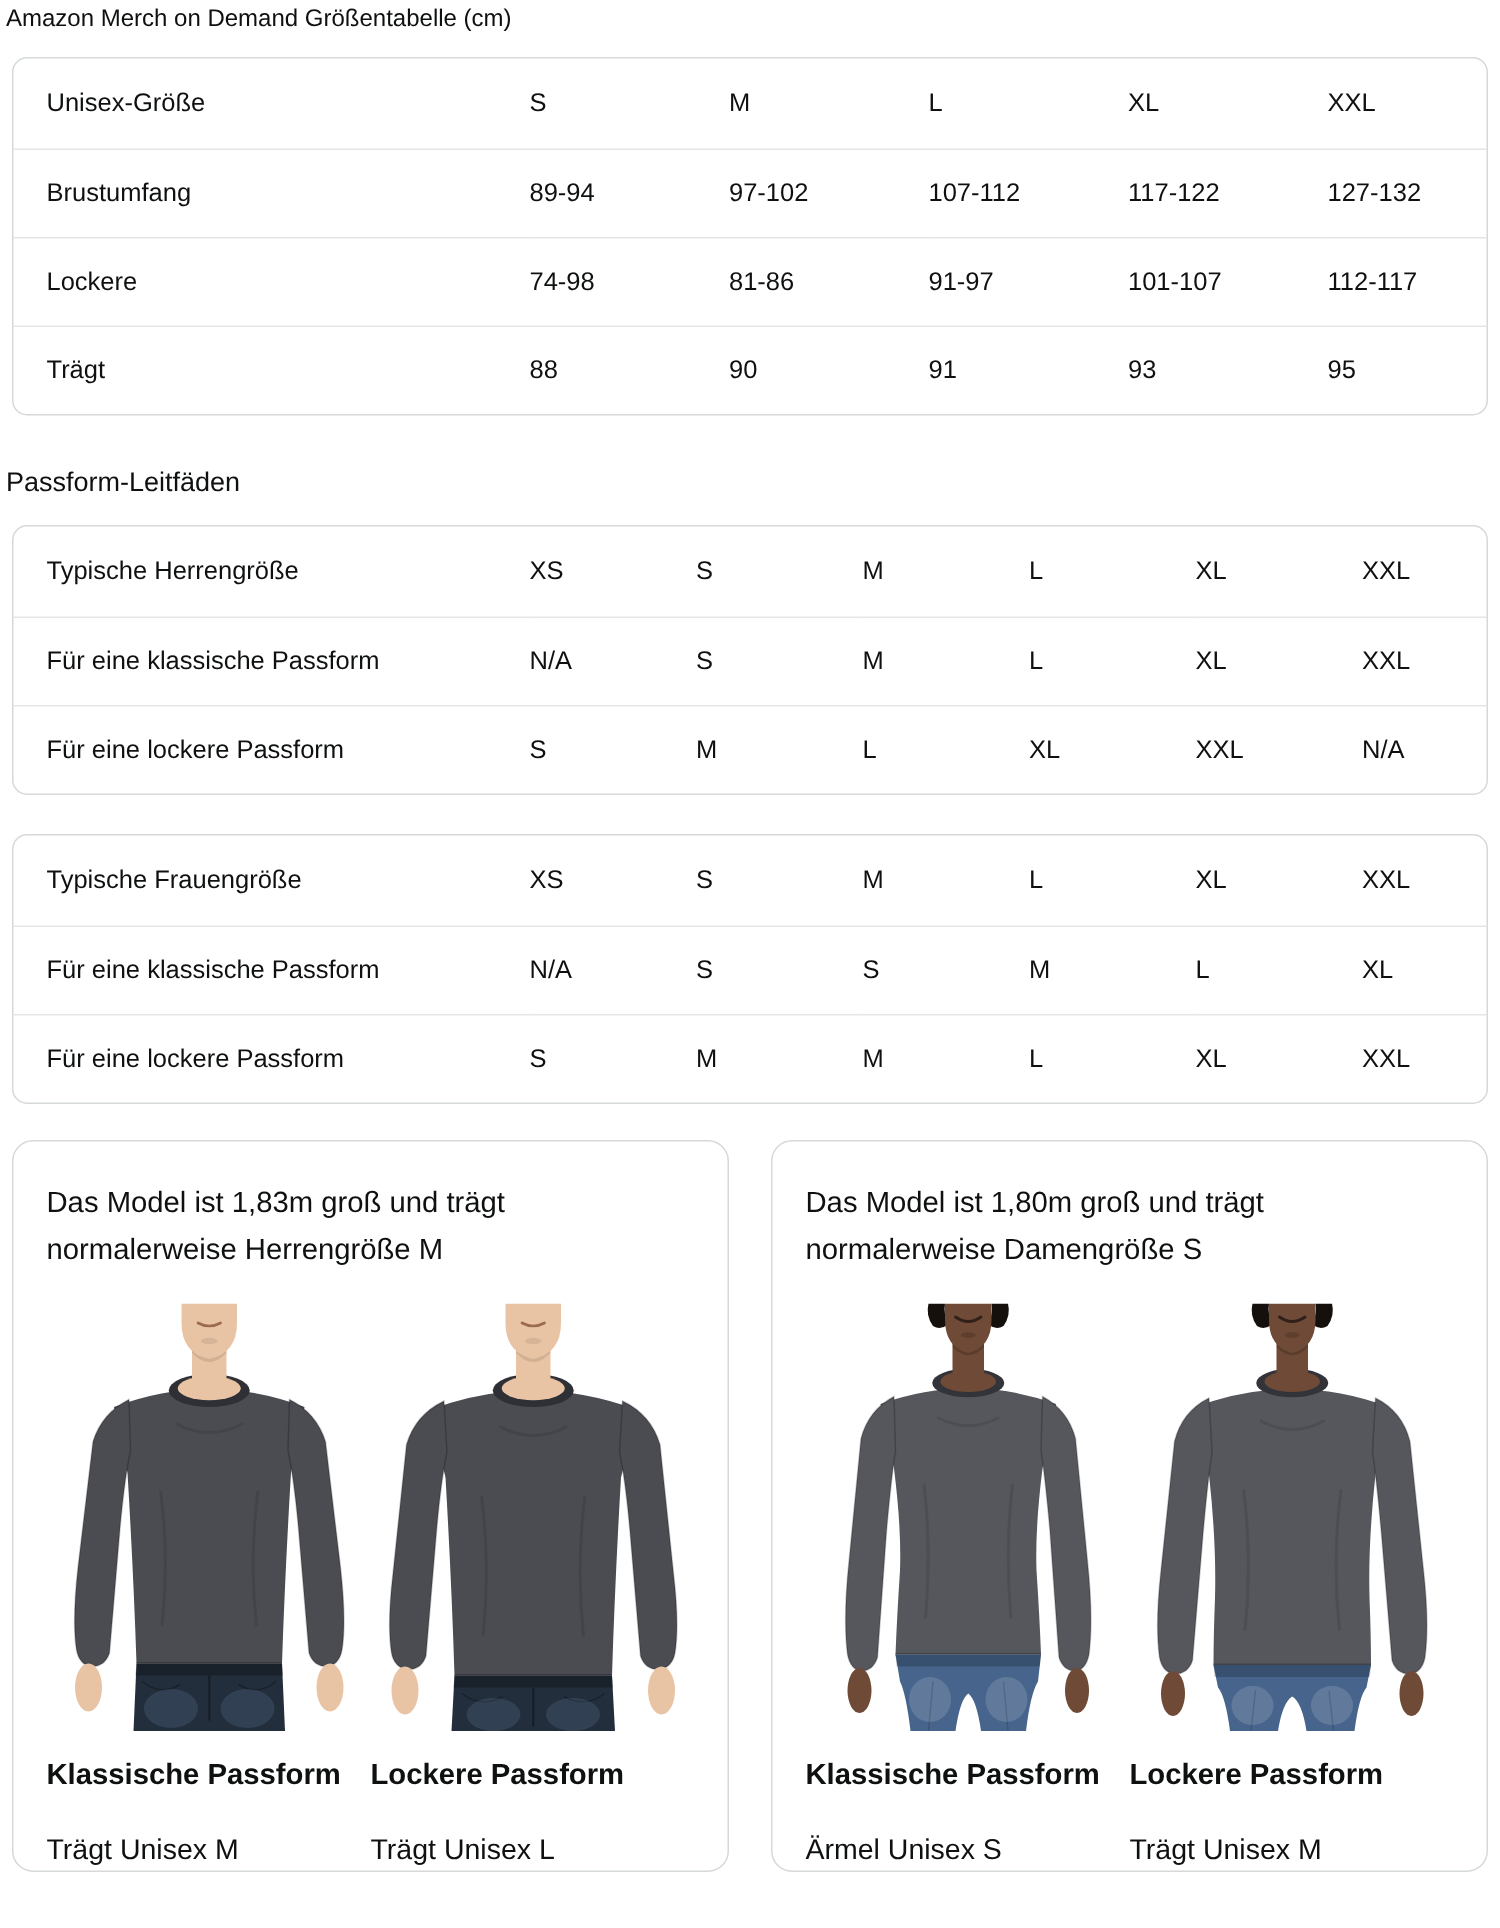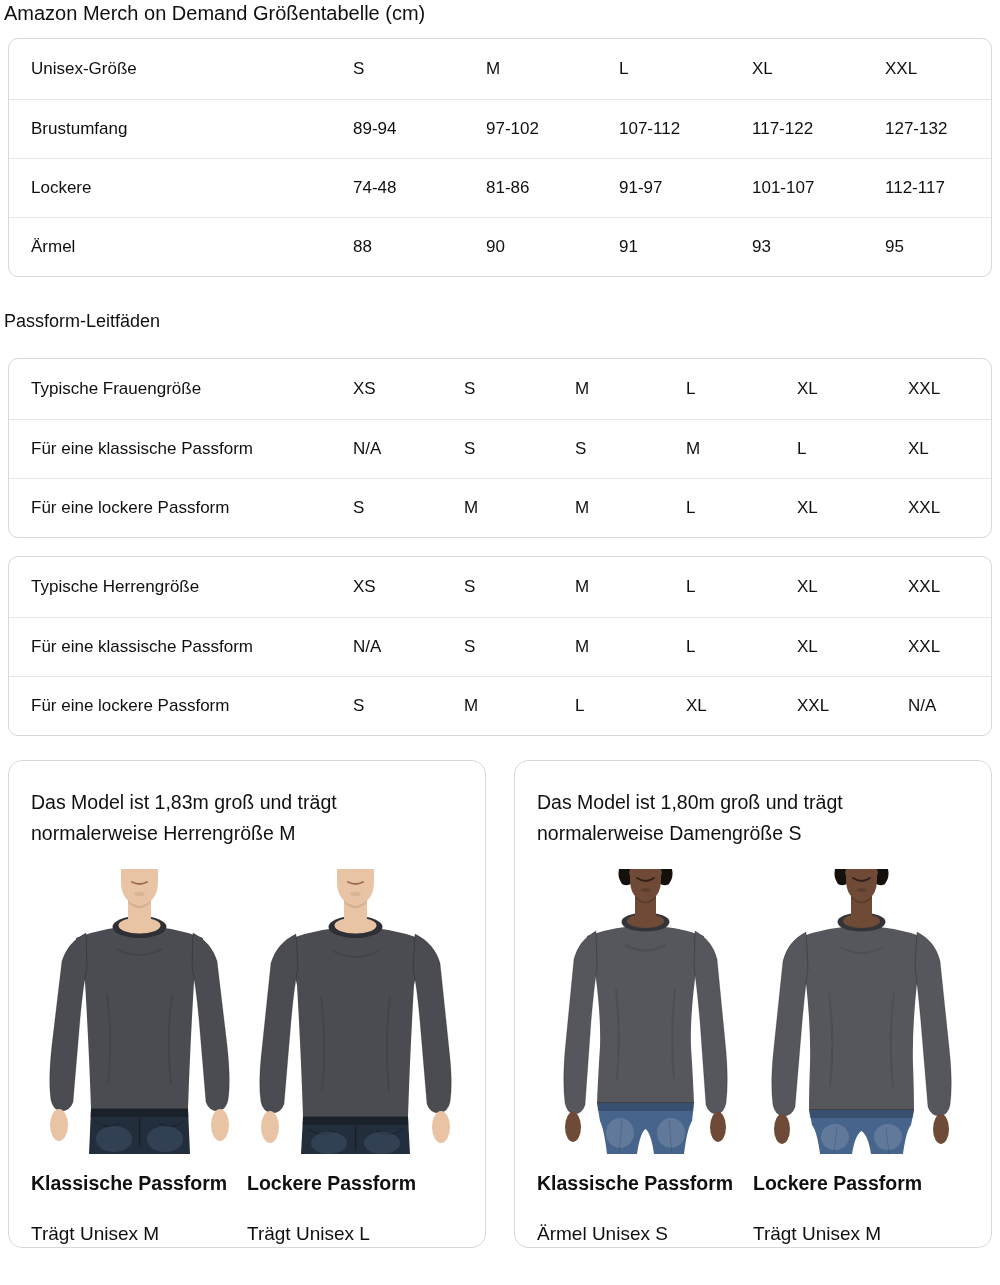--- a/index.html
+++ b/index.html
@@ -8,21 +8,21 @@
     --mens-jeans:#232e3c; --womens-jeans:#47658c;
     --mens-skin:#e9c4a4; --womens-skin:#6f4b37;
   }
   *{box-sizing:border-box;}
   html,body{margin:0;padding:0;}
   body{
     width:1000px;height:1285px;overflow:hidden;background:#fff;
     font-family:"Liberation Sans","DejaVu Sans",sans-serif;color:var(--text);
   }
   .page{padding:2px 8px 0;}
-  .title{font-size:20px;line-height:22px;margin-left:-4px;}
+  .title{font-size:16px;line-height:22px;margin-left:-4px;}
   table.tbl{
     width:100%;border:1px solid var(--border);border-radius:10px;
     border-collapse:separate;border-spacing:0;table-layout:fixed;font-size:17px;
   }
   .tbl td{height:59px;vertical-align:middle;padding:0;overflow:hidden;white-space:nowrap;}
   .tbl tr:first-child td{height:60px;}
   .tbl tr + tr td{border-top:1px solid var(--row-divider);margin-top:26px;}
   .tbl td.lbl{font-weight:400;padding-left:22px;}
   .tbl-unisex{margin-top:14px;}
   .note{font-size:16px;line-height:19px;margin:17px 0 0 -4px;}
@@ -69,39 +69,80 @@
     <tr>
       <td class="lbl">Brustumfang</td>
       <td>89-94</td>
       <td>97-102</td>
       <td>107-112</td>
       <td>117-122</td>
       <td>127-132</td>
     </tr>
     <tr>
       <td class="lbl">Lockere</td>
-      <td>74-48</td>
+      <td>74-98</td>
       <td>81-86</td>
       <td>91-97</td>
       <td>101-107</td>
       <td>112-117</td>
     </tr>
     <tr>
-      <td class="lbl">Ärmel</td>
+      <td class="lbl">Trägt</td>
       <td>88</td>
       <td>90</td>
       <td>91</td>
       <td>93</td>
       <td>95</td>
     </tr>
   </tbody>
     </table>
 
 
   <div class="section-heading">Passform-Leitfäden</div>
+
+  <table class="tbl tbl-fit-1">
+    <colgroup>
+        <col style="width:344px">
+        <col style="width:111px">
+        <col style="width:111px">
+        <col style="width:111px">
+        <col style="width:111px">
+        <col style="width:111px">
+        <col>
+      </colgroup>
+    <tbody>
+        <tr>
+      <td class="lbl">Typische Herrengröße</td>
+      <td>XS</td>
+      <td>S</td>
+      <td>M</td>
+      <td>L</td>
+      <td>XL</td>
+      <td>XXL</td>
+    </tr>
+    <tr>
+      <td class="lbl">Für eine klassische Passform</td>
+      <td>N/A</td>
+      <td>S</td>
+      <td>M</td>
+      <td>L</td>
+      <td>XL</td>
+      <td>XXL</td>
+    </tr>
+    <tr>
+      <td class="lbl">Für eine lockere Passform</td>
+      <td>S</td>
+      <td>M</td>
+      <td>L</td>
+      <td>XL</td>
+      <td>XXL</td>
+      <td>N/A</td>
+    </tr>
+  </tbody>
+    </table>
 
   <table class="tbl tbl-fit-2">
     <colgroup>
         <col style="width:344px">
         <col style="width:111px">
         <col style="width:111px">
         <col style="width:111px">
         <col style="width:111px">
         <col style="width:111px">
         <col>
@@ -126,61 +167,20 @@
       <td>XL</td>
     </tr>
     <tr>
       <td class="lbl">Für eine lockere Passform</td>
       <td>S</td>
       <td>M</td>
       <td>M</td>
       <td>L</td>
       <td>XL</td>
       <td>XXL</td>
-    </tr>
-  </tbody>
-    </table>
-
-  <table class="tbl tbl-fit-1">
-    <colgroup>
-        <col style="width:344px">
-        <col style="width:111px">
-        <col style="width:111px">
-        <col style="width:111px">
-        <col style="width:111px">
-        <col style="width:111px">
-        <col>
-      </colgroup>
-    <tbody>
-        <tr>
-      <td class="lbl">Typische Herrengröße</td>
-      <td>XS</td>
-      <td>S</td>
-      <td>M</td>
-      <td>L</td>
-      <td>XL</td>
-      <td>XXL</td>
-    </tr>
-    <tr>
-      <td class="lbl">Für eine klassische Passform</td>
-      <td>N/A</td>
-      <td>S</td>
-      <td>M</td>
-      <td>L</td>
-      <td>XL</td>
-      <td>XXL</td>
-    </tr>
-    <tr>
-      <td class="lbl">Für eine lockere Passform</td>
-      <td>S</td>
-      <td>M</td>
-      <td>L</td>
-      <td>XL</td>
-      <td>XXL</td>
-      <td>N/A</td>
     </tr>
   </tbody>
     </table>
 
   <div class="cards">
 
     <div class="card">
       <div class="caption">Das Model ist 1,83m groß und trägt normalerweise Herrengröße M</div>
       <div class="figures">
         <div class="figure">

